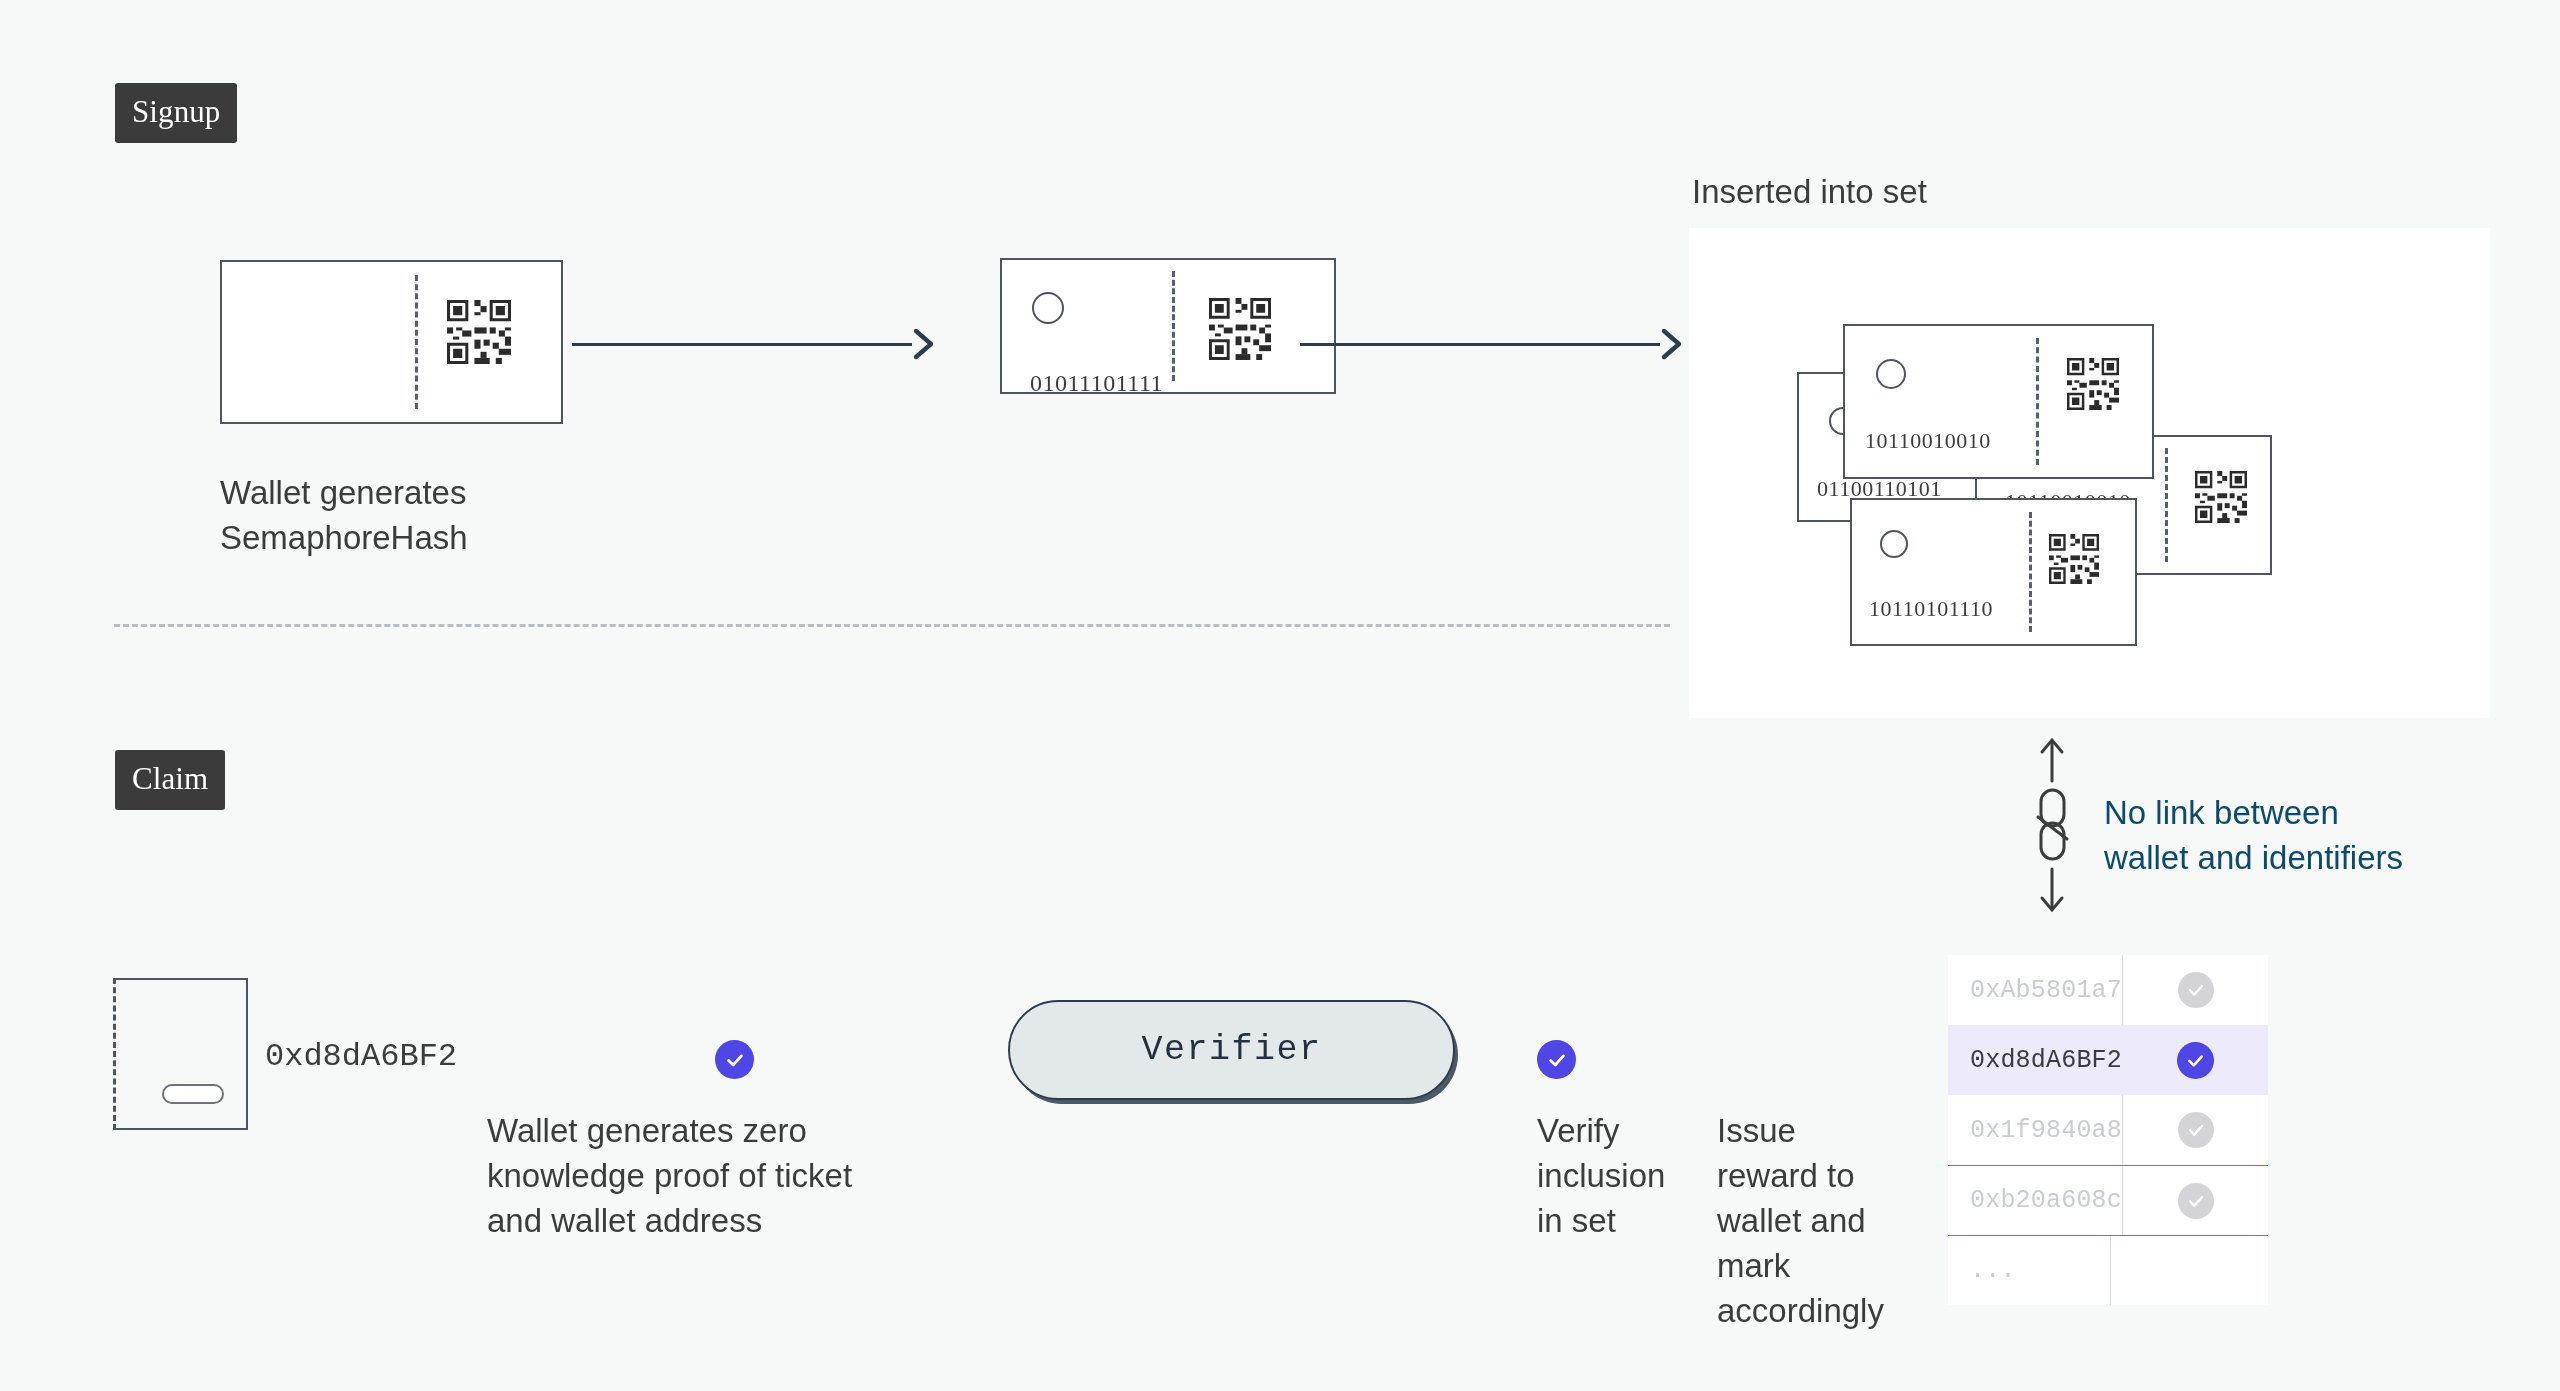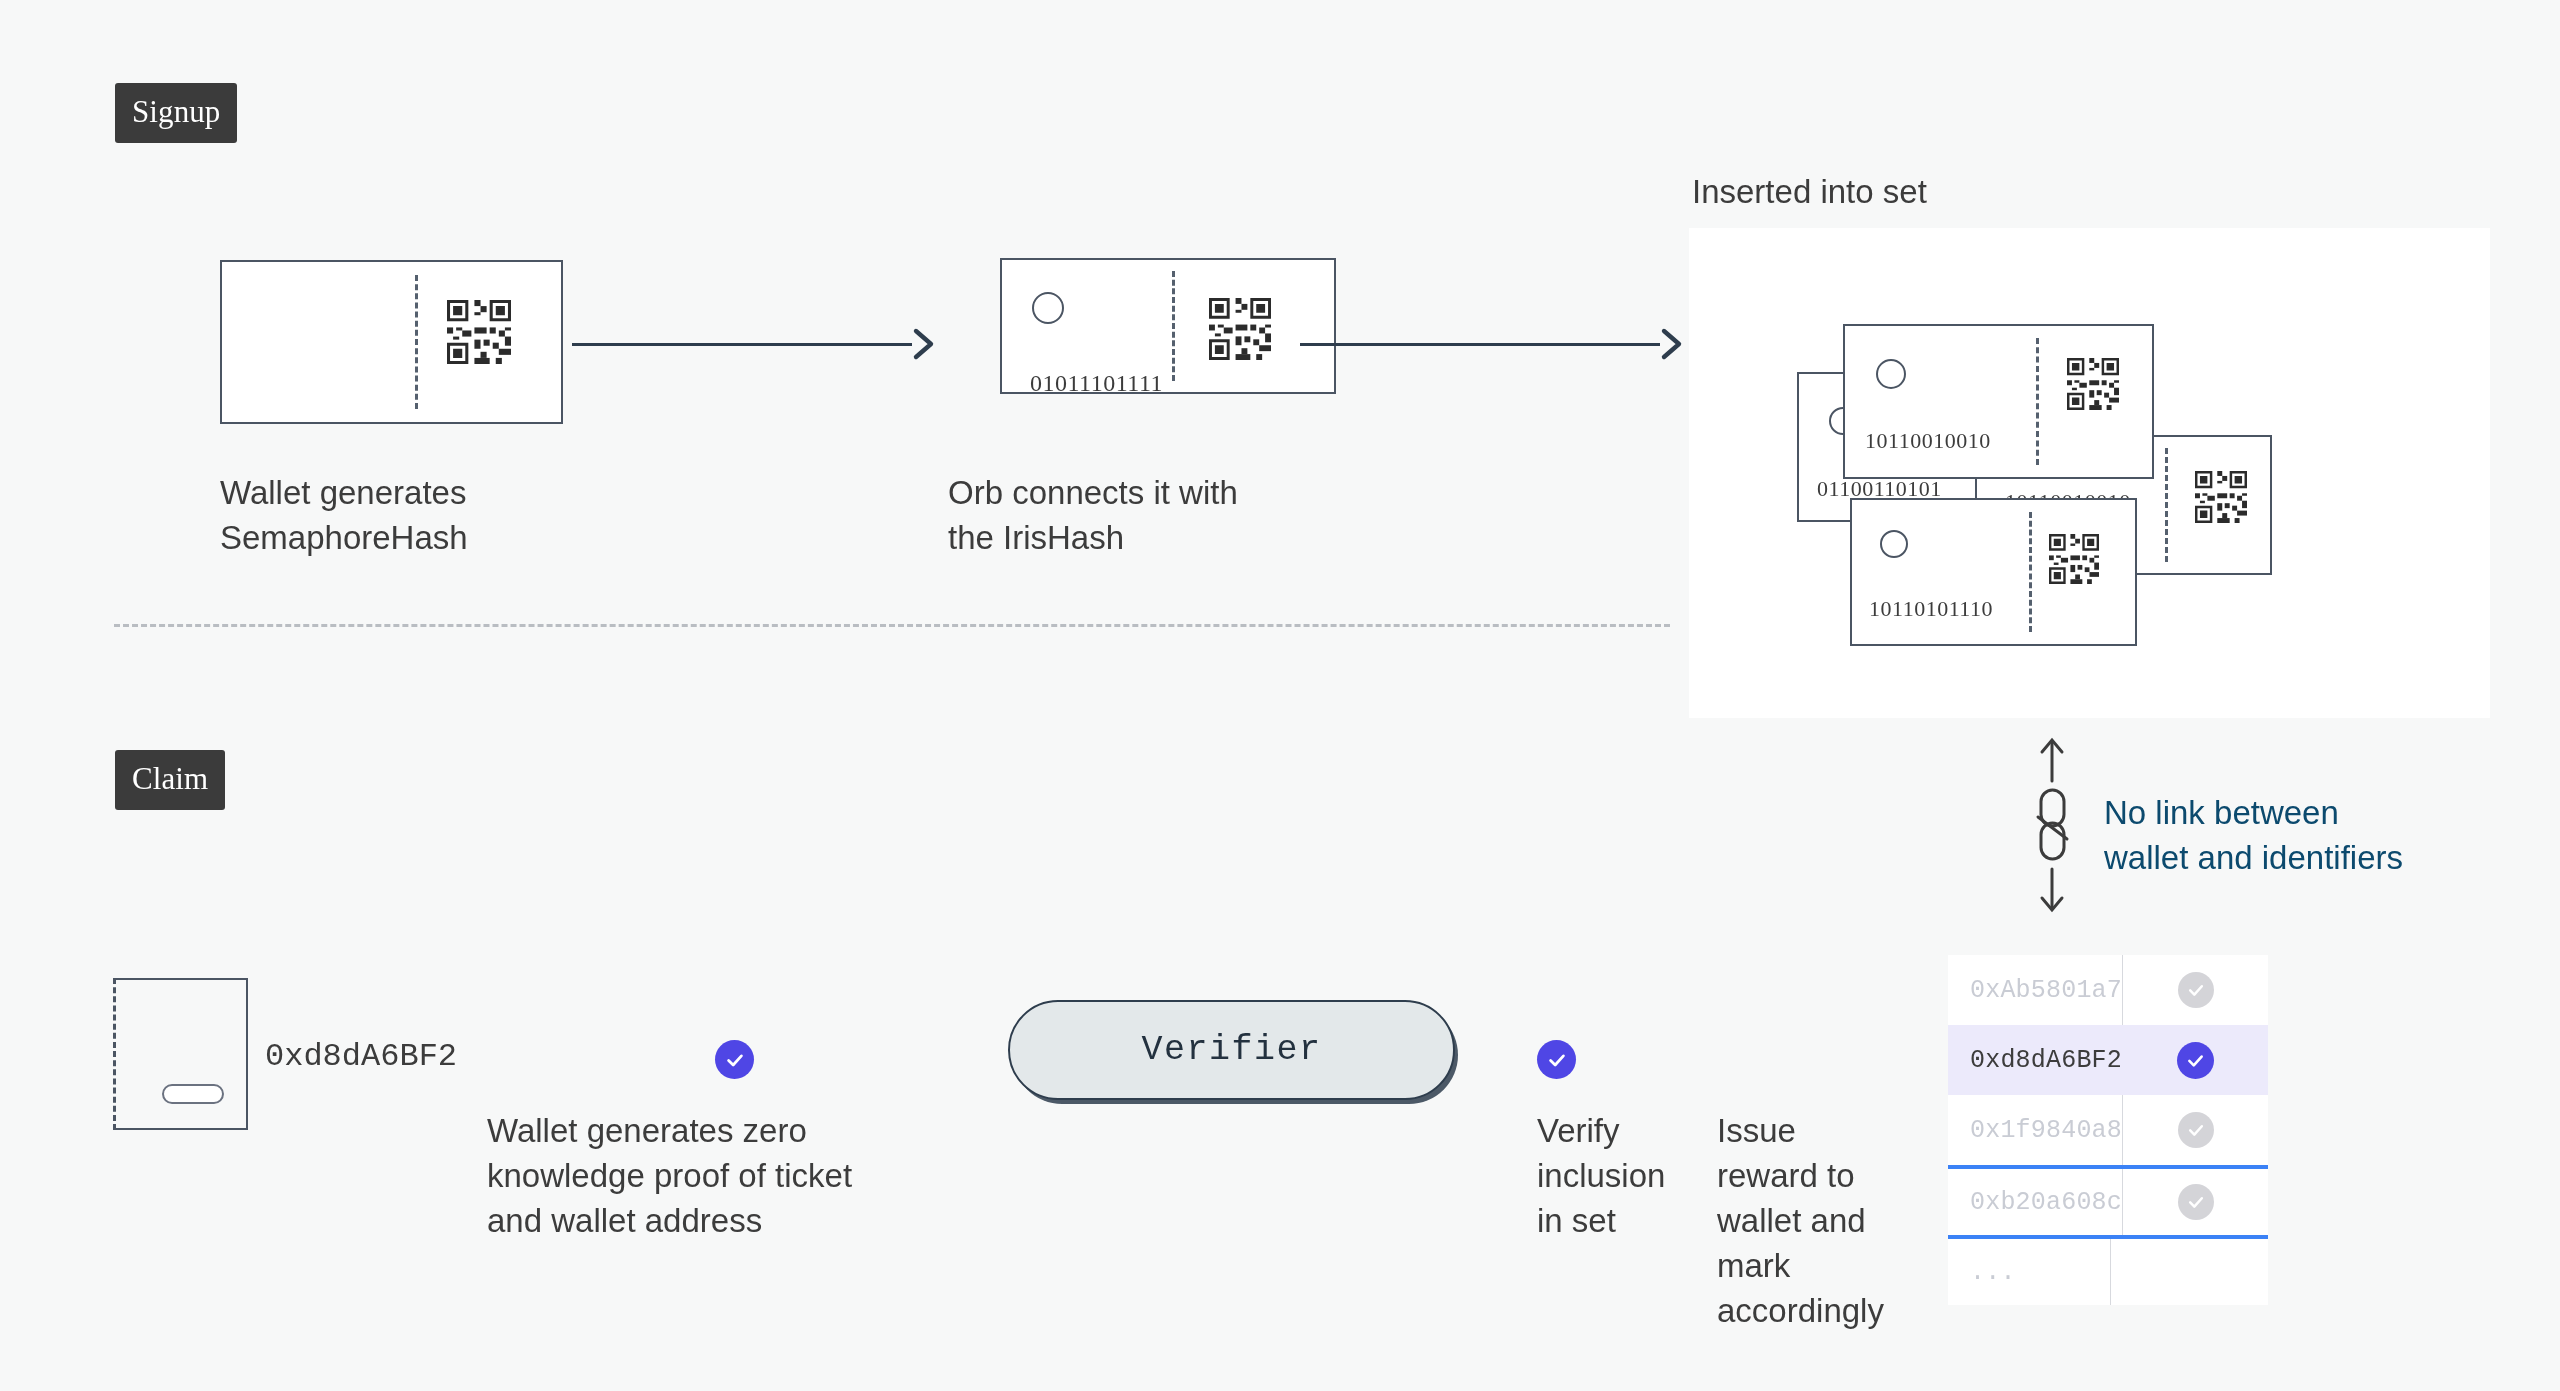--- a/index.html
+++ b/index.html
@@ -143,21 +143,21 @@
     box-sizing:border-box;
   }
   .addr-row .cellsep{
     flex:0 0 1px;align-self:stretch;background:#d7d9de;
   }
   .addr-row .mark{
     flex:1;display:flex;align-items:center;justify-content:center;
   }
   .addr-row.active{background:#eceafb;}
   .addr-row.active .addr{color:#3c3c3c;}
-  .addr-row.sep{border-top:4px solid #3b82f6;}
+  .addr-row.sep{border-top:1px solid #3b82f6;}
   .dots{
     font-size:25px;color:#9aa0a6;letter-spacing:4px;
   }
 
   
   .nolink-text{
     position:absolute;font-size:33px;line-height:45px;color:#0c4a6e;white-space:pre-line;
   }
 </style>
 </head>
@@ -232,22 +232,20 @@
         <rect x="12" y="13" width="2" height="2"></rect>
         <rect x="15" y="14" width="2" height="2"></rect>
         <rect x="17" y="16" width="4" height="2"></rect>
         <rect x="11" y="17" width="2" height="2"></rect>
         <rect x="9" y="19" width="5" height="2"></rect>
         <rect x="16" y="19" width="2" height="2"></rect>
         <rect x="19" y="12" width="2" height="3"></rect>
       </g>
     </svg>
   </div>
-  <div class="abs label" style="left:948px;top:470px;width:460px;">Orb connects it with
-the IrisHash</div>
 
   <div class="abs" style="left:1300px;top:322px;width:400px;height:60px;">
     <div class="arrow-line" style="left:0;top:21px;width:360px;"></div>
     <svg class="arrow-head" style="left:348px;top:5px;" width="36" height="34" viewBox="0 0 18 17">
       <path d="M8 2 L15.5 8.5 L8 15" fill="none" stroke="#2e3d4d" stroke-width="2.2" stroke-linecap="round" stroke-linejoin="round"></path>
     </svg>
   </div>
 
   <div class="abs panel-title" style="left:1692px;top:172px;">Inserted into set</div>
 

